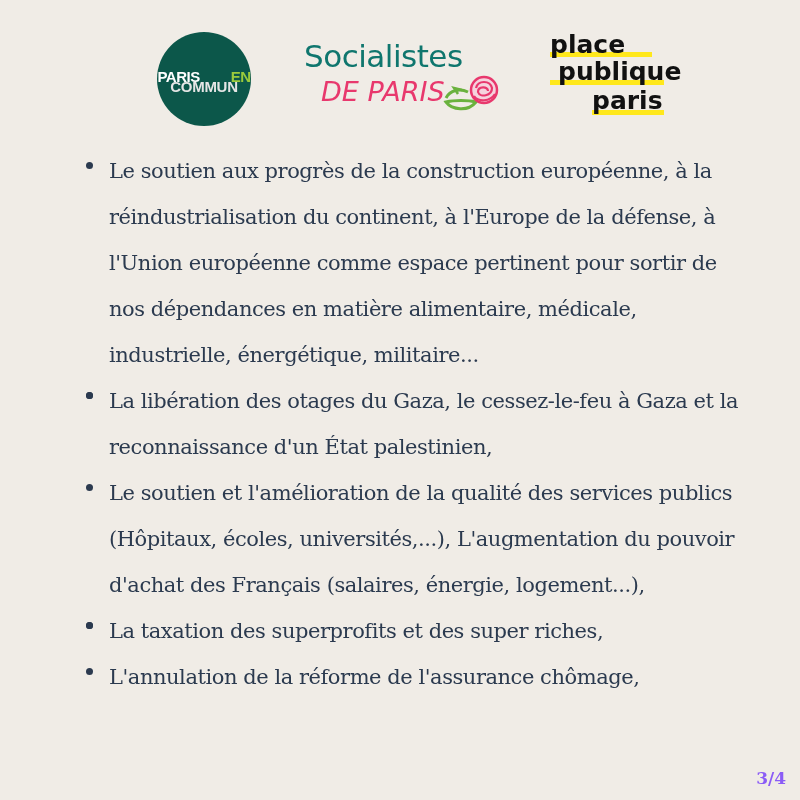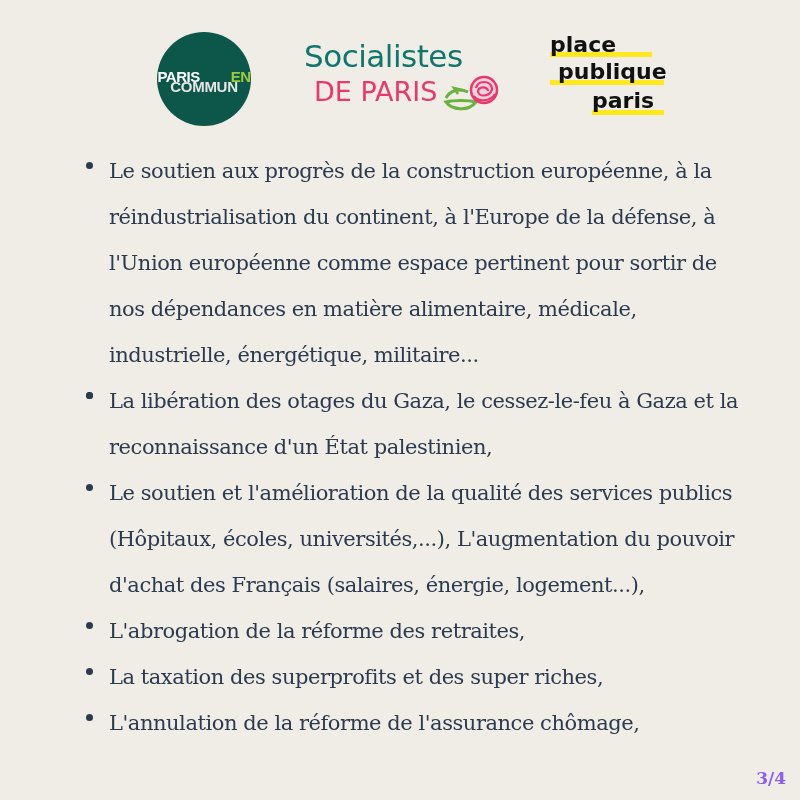--- a/index.html
+++ b/index.html
@@ -72,44 +72,45 @@
       left: 0;
       top: 0;
       font-family: "DejaVu Sans", sans-serif;
       font-size: 31px;
       color: #0f766e;
       line-height: 36px;
       letter-spacing: -0.5px;
     }
     .soc-line2 {
       position: absolute;
-      left: 10px;
+      left: 17px;
       top: 38px;
       font-family: "DejaVu Sans", sans-serif;
       font-size: 27px;
       color: #e8386d;
       line-height: 32px;
       letter-spacing: 0px;
+      font-style: italic;
     }
     .rose {
       position: absolute;
       left: 138px;
       top: 36px;
       width: 60px;
       height: 40px;
     }
     .logo-pp {
       position: absolute;
       left: 550px;
       top: 34px;
       width: 120px;
       height: 90px;
       font-family: "DejaVu Sans", sans-serif;
       font-weight: bold;
-      font-size: 22px;
+      font-size: 25px;
       color: #111111;
     }
     .pp-line {
       position: absolute;
       line-height: 22px;
     }
     .pp-line span {
       position: relative;
       z-index: 2;
     }
@@ -189,19 +190,19 @@
     <div class="pp-line" style="left:42px; top:56px;"><span>paris</span></div>
   </div>
 </div>
 
 <div class="content">
   <ul class="points">
     <li><span class="bullet"></span><span>Le soutien aux progrès de la construction européenne, à la réindustrialisation du continent, à l'Europe de la défense, à l'Union européenne comme espace pertinent pour sortir de nos dépendances en matière alimentaire, médicale, industrielle, énergétique, militaire...</span></li>
     <li><span class="bullet"></span></li>
     <li><span class="bullet"></span><span>La libération des otages du Gaza, le cessez-le-feu à Gaza et la reconnaissance d'un État palestinien,</span></li>
     <li><span class="bullet"></span><span>Le soutien et l'amélioration de la qualité des services publics (Hôpitaux, écoles, universités,...), L'augmentation du pouvoir d'achat des Français (salaires, énergie, logement...),</span></li>
-    <li><span class="bullet"></span><span>L'abrogation de la réforme des retraites,</span></li>
+    <li><span class="bullet"></span></li>
     <li><span class="bullet"></span><span>La taxation des superprofits et des super riches,</span></li>
     <li><span class="bullet"></span><span>L'annulation de la réforme de l'assurance chômage,</span></li>
   </ul>
 </div>
 
 <div class="page-num">3/4</div>
 
 </body></html>

